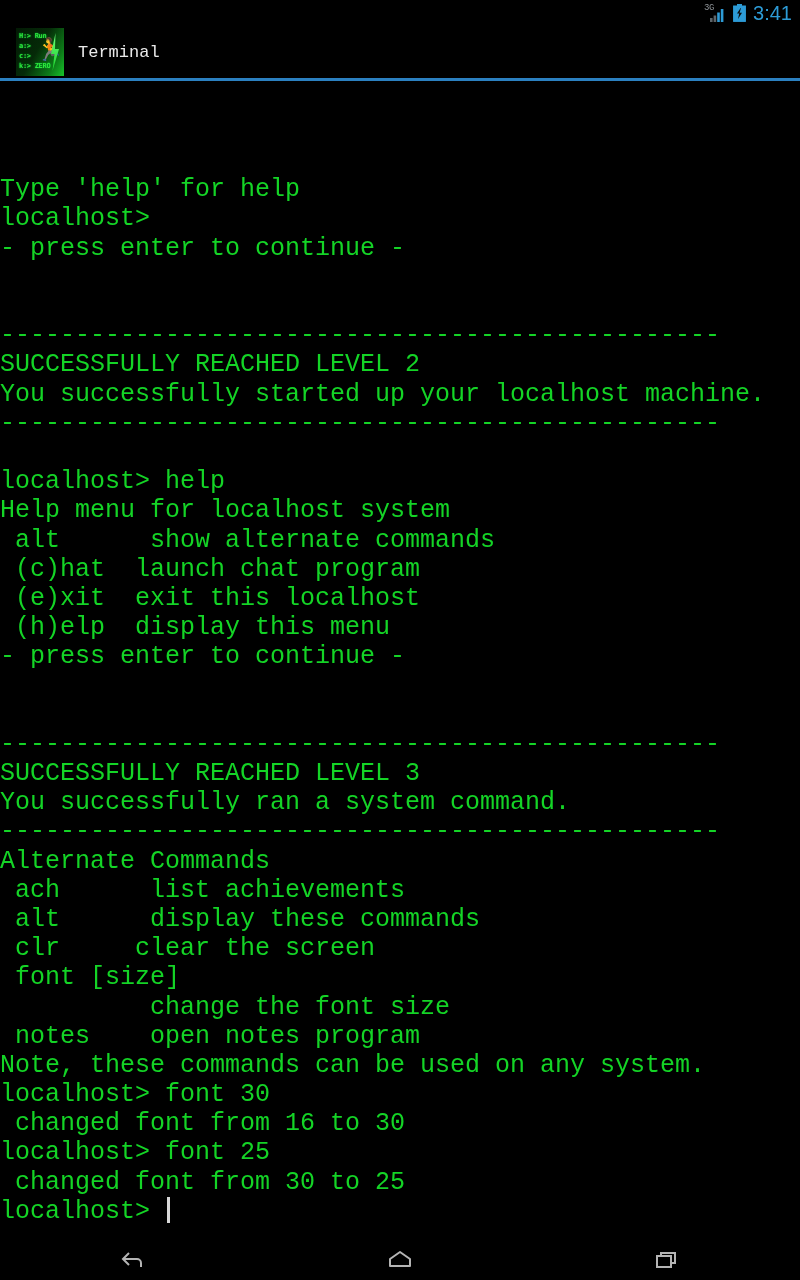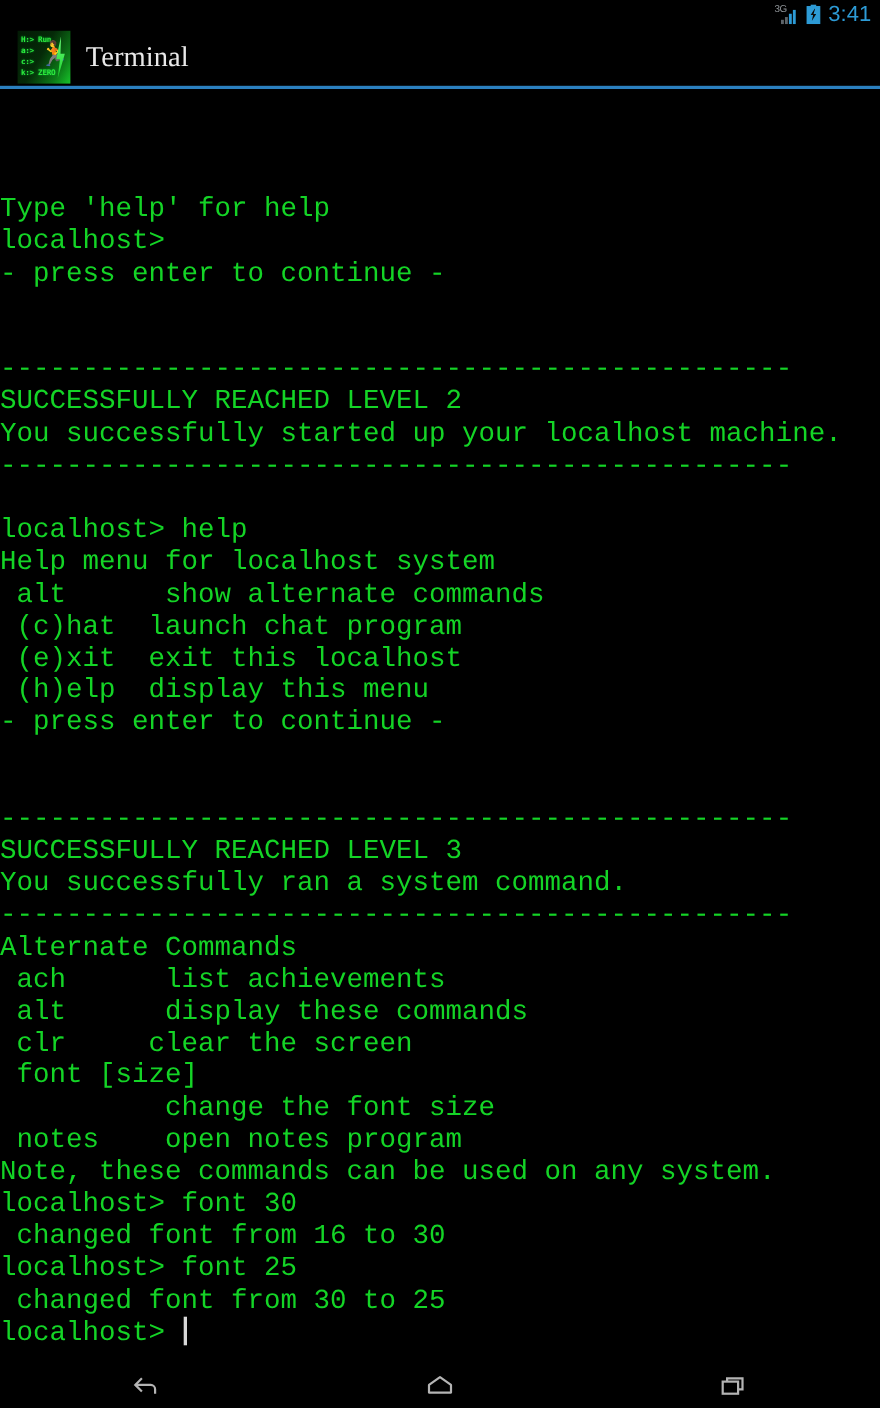--- a/index.html
+++ b/index.html
@@ -51,21 +51,21 @@
   }
   #signal-icon {
     position: relative;
     width: 22px;
     height: 18px;
   }
   #signal-icon .label3g {
     position: absolute;
     top: -1px;
     left: 0px;
-    font-family: Liberation Sans, sans-serif;
+    font-family: Liberation Mono, monospace;
     font-size: 9px;
     color: #8d9296;
     letter-spacing: -0.5px;
   }
   #signal-icon svg { position: absolute; bottom: 0; right: 0; }
   #battery-icon svg { display: block; }
   #status-clock {
     font-family: "Liberation Sans", sans-serif;
     font-size: 20px;
     color: #2d9bd6;
@@ -119,22 +119,22 @@
   #app-icon .bolt {
     position: absolute;
     right: 4px;
     top: 5px;
     width: 10px;
     height: 38px;
     background: linear-gradient(180deg, #6bff7a 0%, #18d02a 100%);
     clip-path: polygon(55% 0%, 10% 55%, 45% 55%, 25% 100%, 90% 42%, 50% 42%);
   }
   #app-title {
-    font-family: Liberation Serif, serif;
-    font-size: 26px;
+    font-family: Liberation Mono, monospace;
+    font-size: 17px;
     color: #e9e9e9;
     margin-left: 14px;
     line-height: 1;
   }
 
   
   #app-bar-divider {
     position: absolute;
     top: 78px; left: 0;
     width: 800px;

